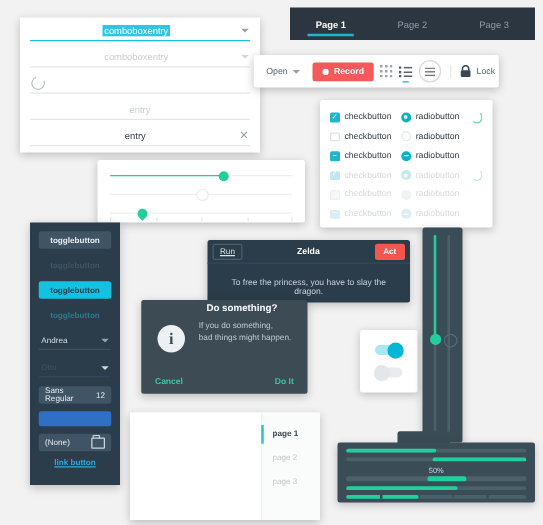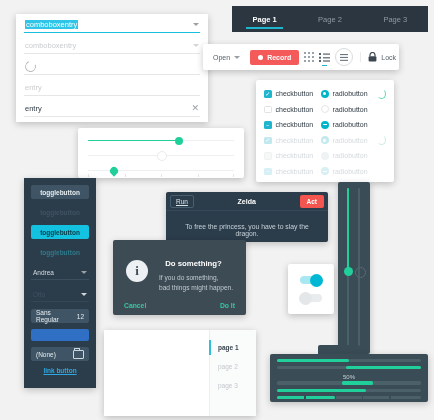--- a/index.html
+++ b/index.html
@@ -9,21 +9,21 @@
     font-family:"Liberation Sans","DejaVu Sans",sans-serif;
     font-size:7px;color:#2f3a42;
   }
   .panel{position:absolute;box-sizing:border-box;}
   .shadow{box-shadow:0 2px 7px rgba(0,0,0,.22);}
 
   
   #entries{left:16px;top:14px;width:192px;height:108px;background:#fff;}
   .erow{position:relative;height:21px;display:flex;align-items:center;
         padding:0 9px;box-sizing:border-box;}
-  .erow .txt{flex:1;font-size:7.5px;}
+  .erow .txt{flex:1;font-size:7.5px;text-align:center;}
   .sel-text{background:#2ec5e8;color:#fff;padding:0 1px;}
   .under-cyan{position:absolute;left:8px;right:8px;bottom:2px;height:1.4px;background:#19c0de;}
   .under-grey{position:absolute;left:8px;right:8px;bottom:2px;height:1px;background:#e6e6e6;}
   .dim{color:#c9ccce;}
   .caret{width:0;height:0;border-left:3.2px solid transparent;border-right:3.2px solid transparent;
          border-top:3.8px solid #9aa0a4;}
   .caret.lt{border-top-color:#d2d6d8;}
   .ico-refresh{width:9px;height:9px;border:1.3px solid #b9bec1;border-radius:50%;
         border-top-color:transparent;transform:rotate(25deg);}
   .ico-x{font-size:9px;color:#9aa0a4;line-height:1;}
@@ -121,21 +121,21 @@
   .zbtn u{text-underline-offset:1px;}
   .ztitle{font-size:7px;font-weight:bold;color:#fff;}
   .zact{background:#f4554f;color:#fff;font-size:6.5px;font-weight:bold;padding:3px 7px;border-radius:2px;}
   .zbody{font-size:6.8px;color:#c7d2da;text-align:center;padding:12px 8px 0;}
 
   
   #dosmt{left:113px;top:240px;width:133px;height:75px;background:#3d4b54;border-radius:2px;}
   .info{position:absolute;left:13px;top:20px;width:22px;height:22px;border-radius:50%;background:#eef1f3;
         display:flex;align-items:center;justify-content:center;font-size:13px;font-weight:bold;
         color:#3d4b54;font-family:"Liberation Serif",serif;}
-  .dtitle{text-align:center;font-size:7.8px;font-weight:bold;color:#fff;padding:19px 6px 5px 34px;}
+  .dtitle{text-align:center;font-size:7.8px;font-weight:bold;color:#fff;padding:2px 6px 5px 34px;}
   .dtext{font-size:6.6px;color:#c0cad1;line-height:1.45;padding-left:46px;}
   .dacts{position:absolute;left:0;right:0;bottom:6px;display:flex;justify-content:space-between;padding:0 11px;}
   .dact{font-size:6.8px;color:#35c8a3;font-weight:bold;}
 
   
   #switches{left:288px;top:264px;width:46px;height:50px;background:#fff;border-radius:2px;
             display:flex;flex-direction:column;align-items:center;justify-content:center;gap:10px;}
   .sw{width:22px;height:8px;border-radius:5px;position:relative;}
   .sw.on{background:#a8e8f2;}
   .sw.on .kn{position:absolute;right:-1px;top:-2.5px;width:13px;height:13px;border-radius:50%;background:#00b8d4;}

